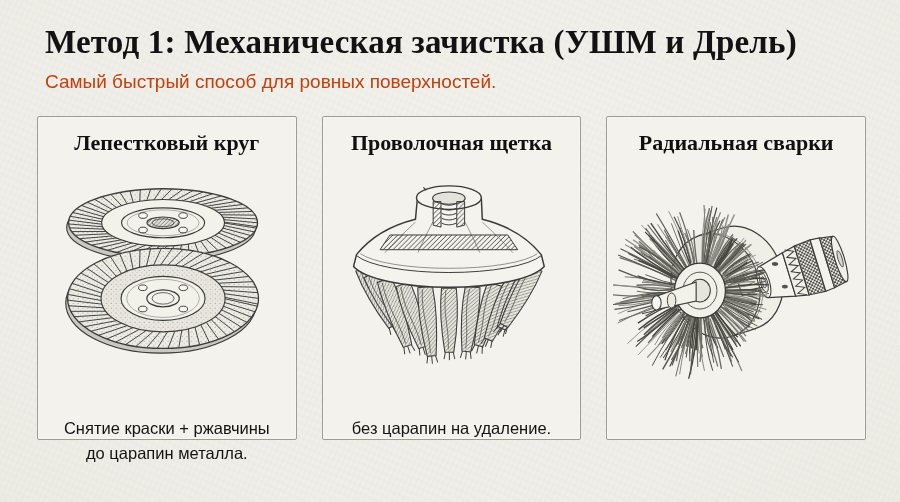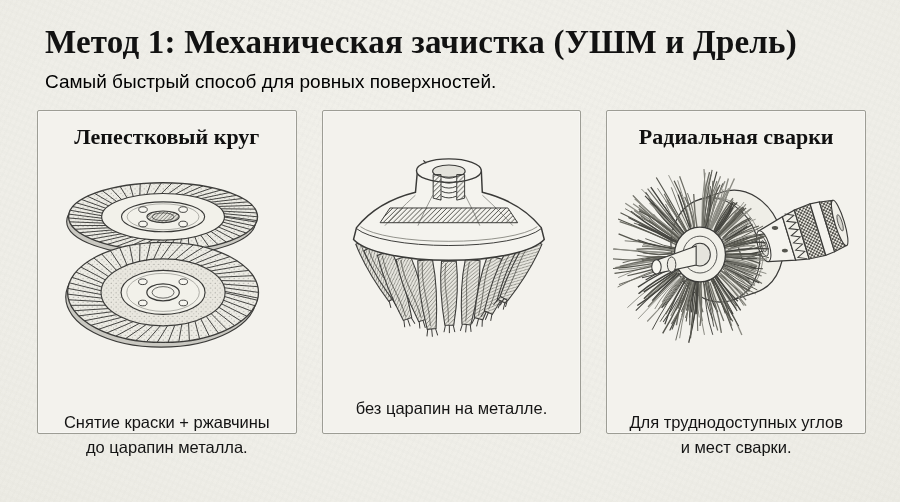--- a/index.html
+++ b/index.html
@@ -12,23 +12,23 @@
     position:absolute;inset:0;pointer-events:none;opacity:.5;
     background:
       repeating-linear-gradient(115deg, rgba(120,120,110,.03) 0 2px, rgba(255,255,255,0) 2px 5px),
       repeating-linear-gradient(23deg, rgba(120,120,110,.025) 0 3px, rgba(255,255,255,0) 3px 7px);
   }
   .header{position:absolute;left:45px;top:24px;right:40px;}
   .title{
     font-family:"Liberation Serif",serif;font-weight:bold;font-size:33px;
     color:#121212;letter-spacing:.2px;line-height:1.15;white-space:nowrap;
   }
-  .subtitle{margin-top:9px;font-size:19px;color:#000000;}
+  .subtitle{margin-top:9px;font-size:19px;color:#c2410c;}
   .panels{
-    position:absolute;left:37px;top:110px;width:829px;height:324px;
+    position:absolute;left:37px;top:116px;width:829px;height:324px;
     display:flex;gap:25px;
   }
   .panel{
     flex:1;background:#f3f2ed;border:1px solid #9d9d95;border-radius:2px;
     box-sizing:border-box;display:flex;flex-direction:column;align-items:center;
     padding:11px 6px 12px;box-shadow:0 0 0 1px rgba(255,255,255,.35) inset;
   }
   .panel-title{
     font-family:"Liberation Serif",serif;font-weight:bold;font-size:22px;
     color:#101010;margin:2px 0 0;
@@ -208,20 +208,21 @@
           <ellipse cx="126" cy="146" rx="11.615" ry="6.095000000000001" fill="none" stroke="#3a3a38" stroke-width="0.8"></ellipse>
         </svg>
     </div>
     <div class="caption">
       <div>Снятие краски + ржавчины</div>
       <div>до царапин металла.</div>
     </div>
   </div>
 
   <div class="panel">
+    <div class="panel-title">Проволочная щетка</div>
     <div class="illustration">
       <svg id="svg-cup" viewBox="0 0 250 215" preserveAspectRatio="xMidYMid meet">
           <defs>
             <pattern id="p2-dots" width="5" height="5" patternUnits="userSpaceOnUse">
               <circle cx="1.2" cy="1.3" r="0.6" fill="#8f8f89"></circle>
               <circle cx="3.6" cy="3.8" r="0.5" fill="#a5a59e"></circle>
             </pattern>
             <pattern id="p2-hatch" width="5" height="5" patternUnits="userSpaceOnUse">
               <path d="M-1,6 L6,-1 M-1,1 L1,-1" stroke="#4c4c46" stroke-width="1" fill="none"></path>
             </pattern>
@@ -312,21 +313,21 @@
           <path d="M 106 46 L 114 46 L 114 72 L 106 70 Z" fill="url(#p2-hatch)" stroke="#3a3a38" stroke-width="1"></path>
           <path d="M 130 46 L 138 46 L 138 70 L 130 72 Z" fill="url(#p2-hatch)" stroke="#3a3a38" stroke-width="1"></path>
           <path d="M 114.5 48 Q 122 51.5 129.5 48" fill="none" stroke="#3a3a38" stroke-width="1"></path>
           <path d="M 114.5 53 Q 122 56.5 129.5 53" fill="none" stroke="#3a3a38" stroke-width="1"></path>
           <path d="M 114.5 58 Q 122 61.5 129.5 58" fill="none" stroke="#3a3a38" stroke-width="1"></path>
           <path d="M 114.5 63 Q 122 66.5 129.5 63" fill="none" stroke="#3a3a38" stroke-width="1"></path>
           <path d="M 114.5 68 Q 122 71.5 129.5 68" fill="none" stroke="#3a3a38" stroke-width="1"></path>
         </svg>
     </div>
     <div class="caption">
-      <div>без царапин на металле.</div>
+      <div>без царапин на удаление.</div>
     </div>
   </div>
 
   <div class="panel">
     <div class="panel-title">Радиальная сварки</div>
     <div class="illustration">
       <svg id="svg-radial" viewBox="0 0 260 215" preserveAspectRatio="xMidYMid meet">
           <defs>
             <pattern id="p3-dots" width="5" height="5" patternUnits="userSpaceOnUse">
               <circle cx="1.2" cy="1.3" r="0.6" fill="#8f8f89"></circle>
@@ -636,19 +637,15 @@
           <path d="M 92.0 131.6 Q 95.5 156.6 92.1 181.6" fill="none" stroke="#6e6e66" stroke-width="1.39"></path>
           <path d="M 90.5 128.2 Q 89.4 148.7 87.9 169.0" fill="none" stroke="#43433e" stroke-width="1.59"></path>
           <ellipse cx="92" cy="106" rx="27" ry="29" fill="#f1f0e9" stroke="#3a3a38" stroke-width="1.3"></ellipse>
           <ellipse cx="92" cy="106" rx="18" ry="19.5" fill="none" stroke="#3a3a38" stroke-width="0.9"></ellipse>
           <ellipse cx="92" cy="106" rx="11" ry="12" fill="#e5e4dd" stroke="#3a3a38" stroke-width="1.1"></ellipse>
           <path d="M 88 97 L 46 112 L 46 126 L 88 117 Z" fill="#f2f1ea" stroke="#3a3a38" stroke-width="1.2"></path>
           <ellipse cx="62" cy="116.5" rx="4.5" ry="8" fill="#eceae3" stroke="#3a3a38" stroke-width="1"></ellipse>
           <ellipse cx="46" cy="119" rx="5" ry="7.5" fill="#f7f6f0" stroke="#3a3a38" stroke-width="1.1"></ellipse>
         </svg>
     </div>
-    <div class="caption">
-      <div>Для труднодоступных углов</div>
-      <div>и мест сварки.</div>
-    </div>
   </div>
 
 </div>
 
 </body></html>

